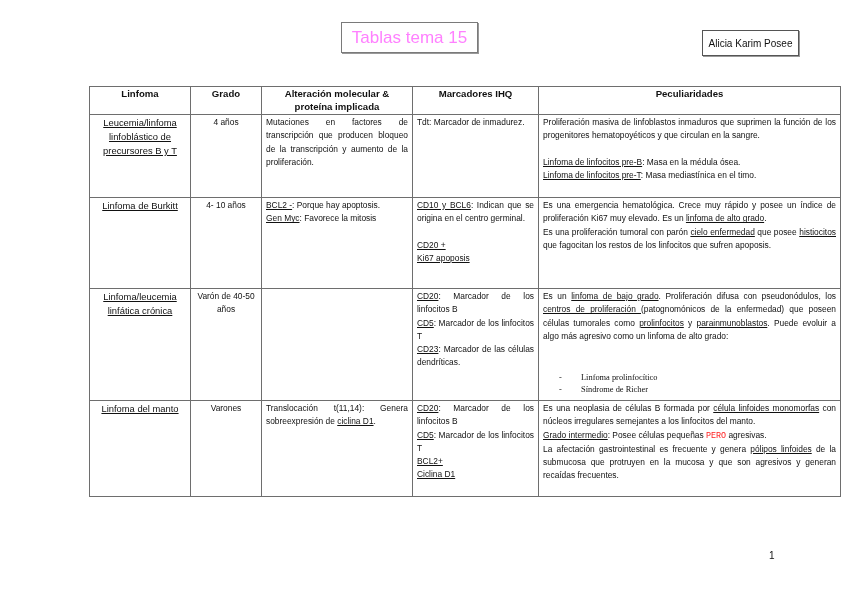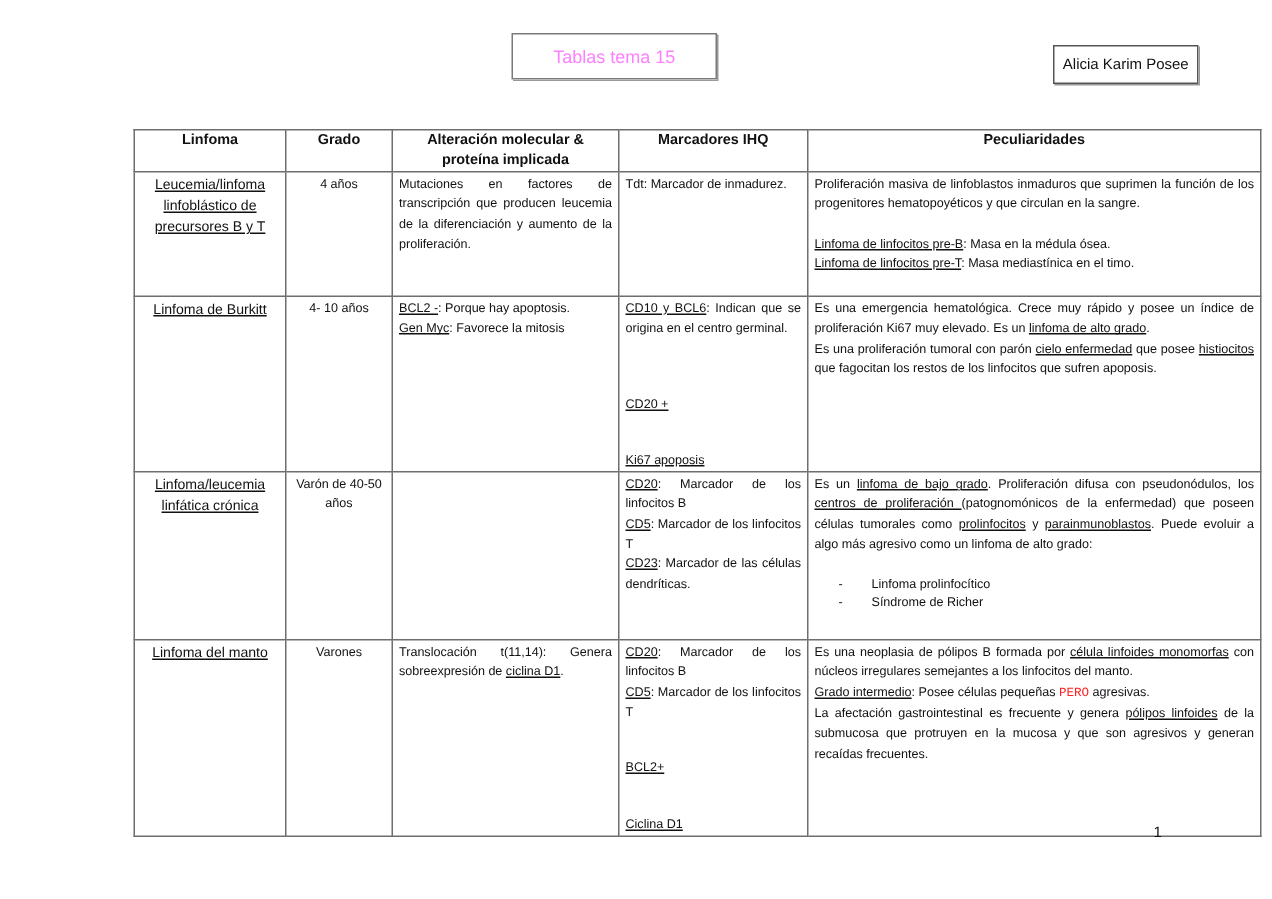--- a/index.html
+++ b/index.html
@@ -1,36 +1,36 @@
 <!DOCTYPE html>
 <html><head>
 <meta charset="utf-8">
 <style>
   html, body { margin:0; padding:0; background:#ffffff; }
   body { width:848px; height:599px; position:relative; overflow:hidden;
          font-family:"Liberation Sans", sans-serif; color:#111; }
   .title-box { position:absolute; left:341px; top:22px; width:137px; height:31px;
                border:1px solid #7a7a7a; box-shadow:1px 1px 0 #999;
                display:flex; align-items:center; justify-content:center;
-               font-size:12px; color:#ff80ff; box-sizing:border-box; }
+               font-size:17px; color:#ff80ff; box-sizing:border-box; }
   .author-box { position:absolute; left:702px; top:30px; width:97px; height:26px;
                 border:1px solid #555; box-shadow:1px 1px 0 #999; box-sizing:border-box;
                 display:flex; align-items:center; justify-content:center;
                 font-size:10px; color:#111; }
   table.main { position:absolute; left:89px; top:86px; width:751px;
                border-collapse:collapse; table-layout:fixed; font-size:8.4px; line-height:13.3px; }
   table.main th, table.main td { border:1.3px solid #6e6e6e; vertical-align:top; padding:1px 4px; }
   table.main th { font-weight:bold; text-align:center; font-size:9.6px; line-height:12.5px; height:25px; }
   td.lname { text-align:center; font-size:9.4px; line-height:14px; }
   td.edad { text-align:center; }
   td.just { text-align:justify; }
-  .u { text-decoration:underline;margin-top:24px; }
+  .u { text-decoration:underline; }
   .red { color:#ff2020;font-family:Liberation Mono, monospace; }
   .gap { height:13px; }
-  ul.dash { list-style:none; margin:2px 0 0 0; padding-left:16px; }
+  ul.dash { list-style:none; margin:16px 0 0 0; padding-left:16px;font-family:Liberation Serif, serif; }
   ul.dash li { position:relative; padding-left:22px; line-height:11.5px; }
   ul.dash li::before { content:"-"; position:absolute; left:0; }
   .page-num { position:absolute; left:769px; top:550px; font-size:10px; }
   col.c1 { width:101px; } col.c2 { width:71px; } col.c3 { width:151px; }
   col.c4 { width:126px; } col.c5 { width:302px; }
 </style>
 </head>
 <body>
 
 <div class="title-box">
@@ -55,21 +55,21 @@
       <th>Alteración molecular &amp; proteína implicada</th>
       <th>Marcadores IHQ</th>
       <th>Peculiaridades</th>
     </tr>
   </thead>
   <tbody>
 
     <tr style="height:83px">
       <td class="lname"><span class="u">Leucemia/linfoma linfoblástico de precursores B y T</span></td>
       <td class="edad">4 años</td>
-      <td class="just">Mutaciones en factores de transcripción que producen leucemia de la diferenciación y aumento de la proliferación.</td>
+      <td class="just">Mutaciones en factores de transcripción que producen bloqueo de la transcripción y aumento de la proliferación.</td>
       <td class="just">Tdt: Marcador de inmadurez.</td>
       <td class="just">
         <div>Proliferación masiva de linfoblastos inmaduros que suprimen la función de los progenitores hematopoyéticos y que circulan en la sangre.</div>
         <div class="gap"></div>
         <div><span class="u">Linfoma de linfocitos pre-B</span><span>: Masa en la médula ósea.</span></div>
         <div><span class="u">Linfoma de linfocitos pre-T</span><span>: Masa mediastínica en el timo.</span></div>
       </td>
     </tr>
 
     <tr style="height:91px">
@@ -114,21 +114,21 @@
       <td class="lname"><span class="u">Linfoma del manto</span></td>
       <td class="edad">Varones</td>
       <td class="just"><span>Translocación t(11,14): Genera sobreexpresión de </span><span class="u">ciclina D1</span><span>.</span></td>
       <td class="just">
         <div><span class="u">CD20</span><span>: Marcador de los linfocitos B</span></div>
         <div><span class="u">CD5</span><span>: Marcador de los linfocitos T</span></div>
         <div class="u">BCL2+</div>
         <div class="u">Ciclina D1</div>
       </td>
       <td class="just">
-        <div><span>Es una neoplasia de pólipos B formada por </span><span class="u">célula linfoides monomorfas</span><span> con núcleos irregulares semejantes a los linfocitos del manto.</span></div>
+        <div><span>Es una neoplasia de células B formada por </span><span class="u">célula linfoides monomorfas</span><span> con núcleos irregulares semejantes a los linfocitos del manto.</span></div>
         <div><span class="u">Grado intermedio</span><span>: Posee células pequeñas </span><span class="red">PERO</span><span> agresivas.</span></div>
         <div><span>La afectación gastrointestinal es frecuente y genera </span><span class="u">pólipos linfoides</span><span> de la submucosa que protruyen en la mucosa y que son agresivos y generan recaídas frecuentes.</span></div>
       </td>
     </tr>
   </tbody>
 </table>
 
 <div class="page-num">1</div>
 
 </body></html>

